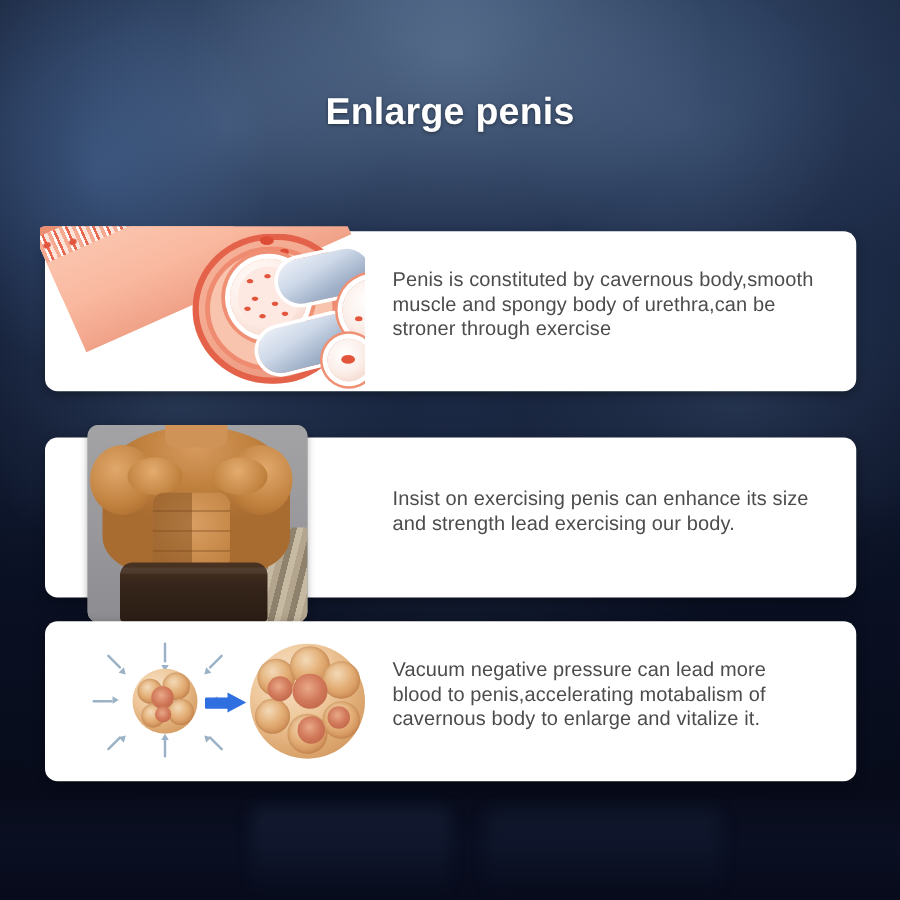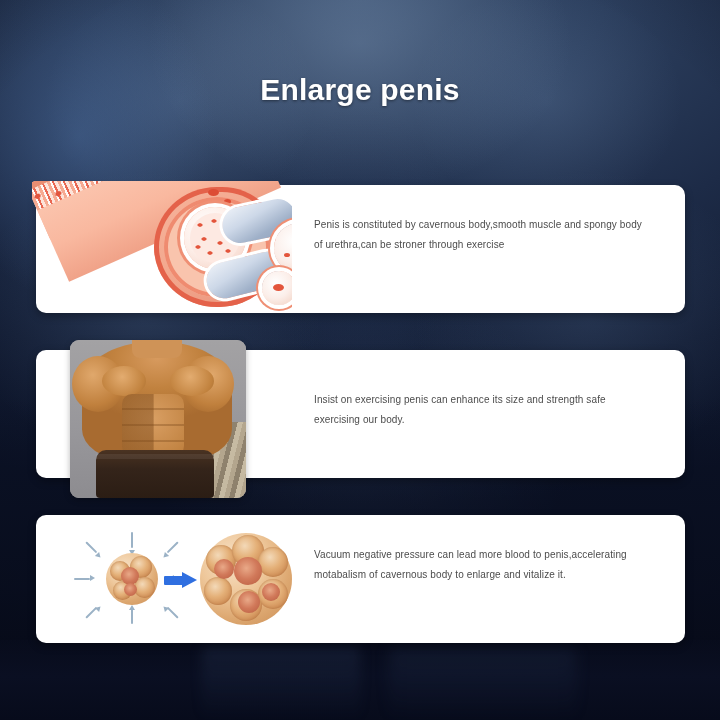--- a/index.html
+++ b/index.html
@@ -39,24 +39,24 @@
   #title{position:absolute;left:0;right:0;top:72px;text-align:center;
     color:#fff;font-weight:bold;font-size:30px;line-height:36px;letter-spacing:.2px;
     text-shadow:0 1px 3px rgba(0,0,0,.45);}
   #title .l2{display:block;}
 
   
   .card{position:absolute;left:36px;width:649px;height:128px;background:#fff;border-radius:10px;
     box-shadow:0 3px 9px rgba(0,0,0,.33);}
   #card1{top:185px;}
   #card2{top:350px;}
-  #card3{top:515px;}
+  #card3{top:497px;}
 
   .body-text{position:absolute;left:278px;right:34px;
-    color:#4c4c4c;font-size:10px;line-height:19.5px;letter-spacing:.1px;}
+    color:#4c4c4c;font-size:16px;line-height:19.5px;letter-spacing:.1px;}
   #t1{top:30px;}
   #t2{top:40px;}
   #t3{top:30px;}
 
   
   .art{position:absolute;}
 
   
   #art1{left:-4px;top:-4px;width:260px;height:136px;overflow:hidden;}
   .vessel-shaft{position:absolute;left:-6px;top:4px;width:232px;height:112px;
@@ -231,21 +231,21 @@
       <div class="ph-shoulderL"></div>
       <div class="ph-shoulderR"></div>
       <div class="ph-pec ph-pecL"></div>
       <div class="ph-pec ph-pecR"></div>
       <div class="ph-abs"></div>
       <div class="ph-shorts">
         <div class="ph-shorts-belt"></div>
       </div>
     </div>
 
-    <div class="body-text" id="t2">Insist on exercising penis can enhance its size and strength safe exercising our body.</div>
+    <div class="body-text" id="t2">Insist on exercising penis can enhance its size and strength lead exercising our body.</div>
   </div>
 
   <div class="card" id="card3">
 
     <div class="art" id="art3">
 
       <div class="arrow-ray" style="left:72px;top:6px;width:16px;transform:rotate(90deg);"></div>
       <div class="arrow-head" style="left:72px;top:22px;transform:rotate(90deg);"></div>
       <div class="arrow-ray" style="left:72px;top:98px;width:16px;transform:rotate(-90deg);"></div>
       <div class="arrow-head" style="left:72px;top:82px;transform:rotate(-90deg);"></div>

